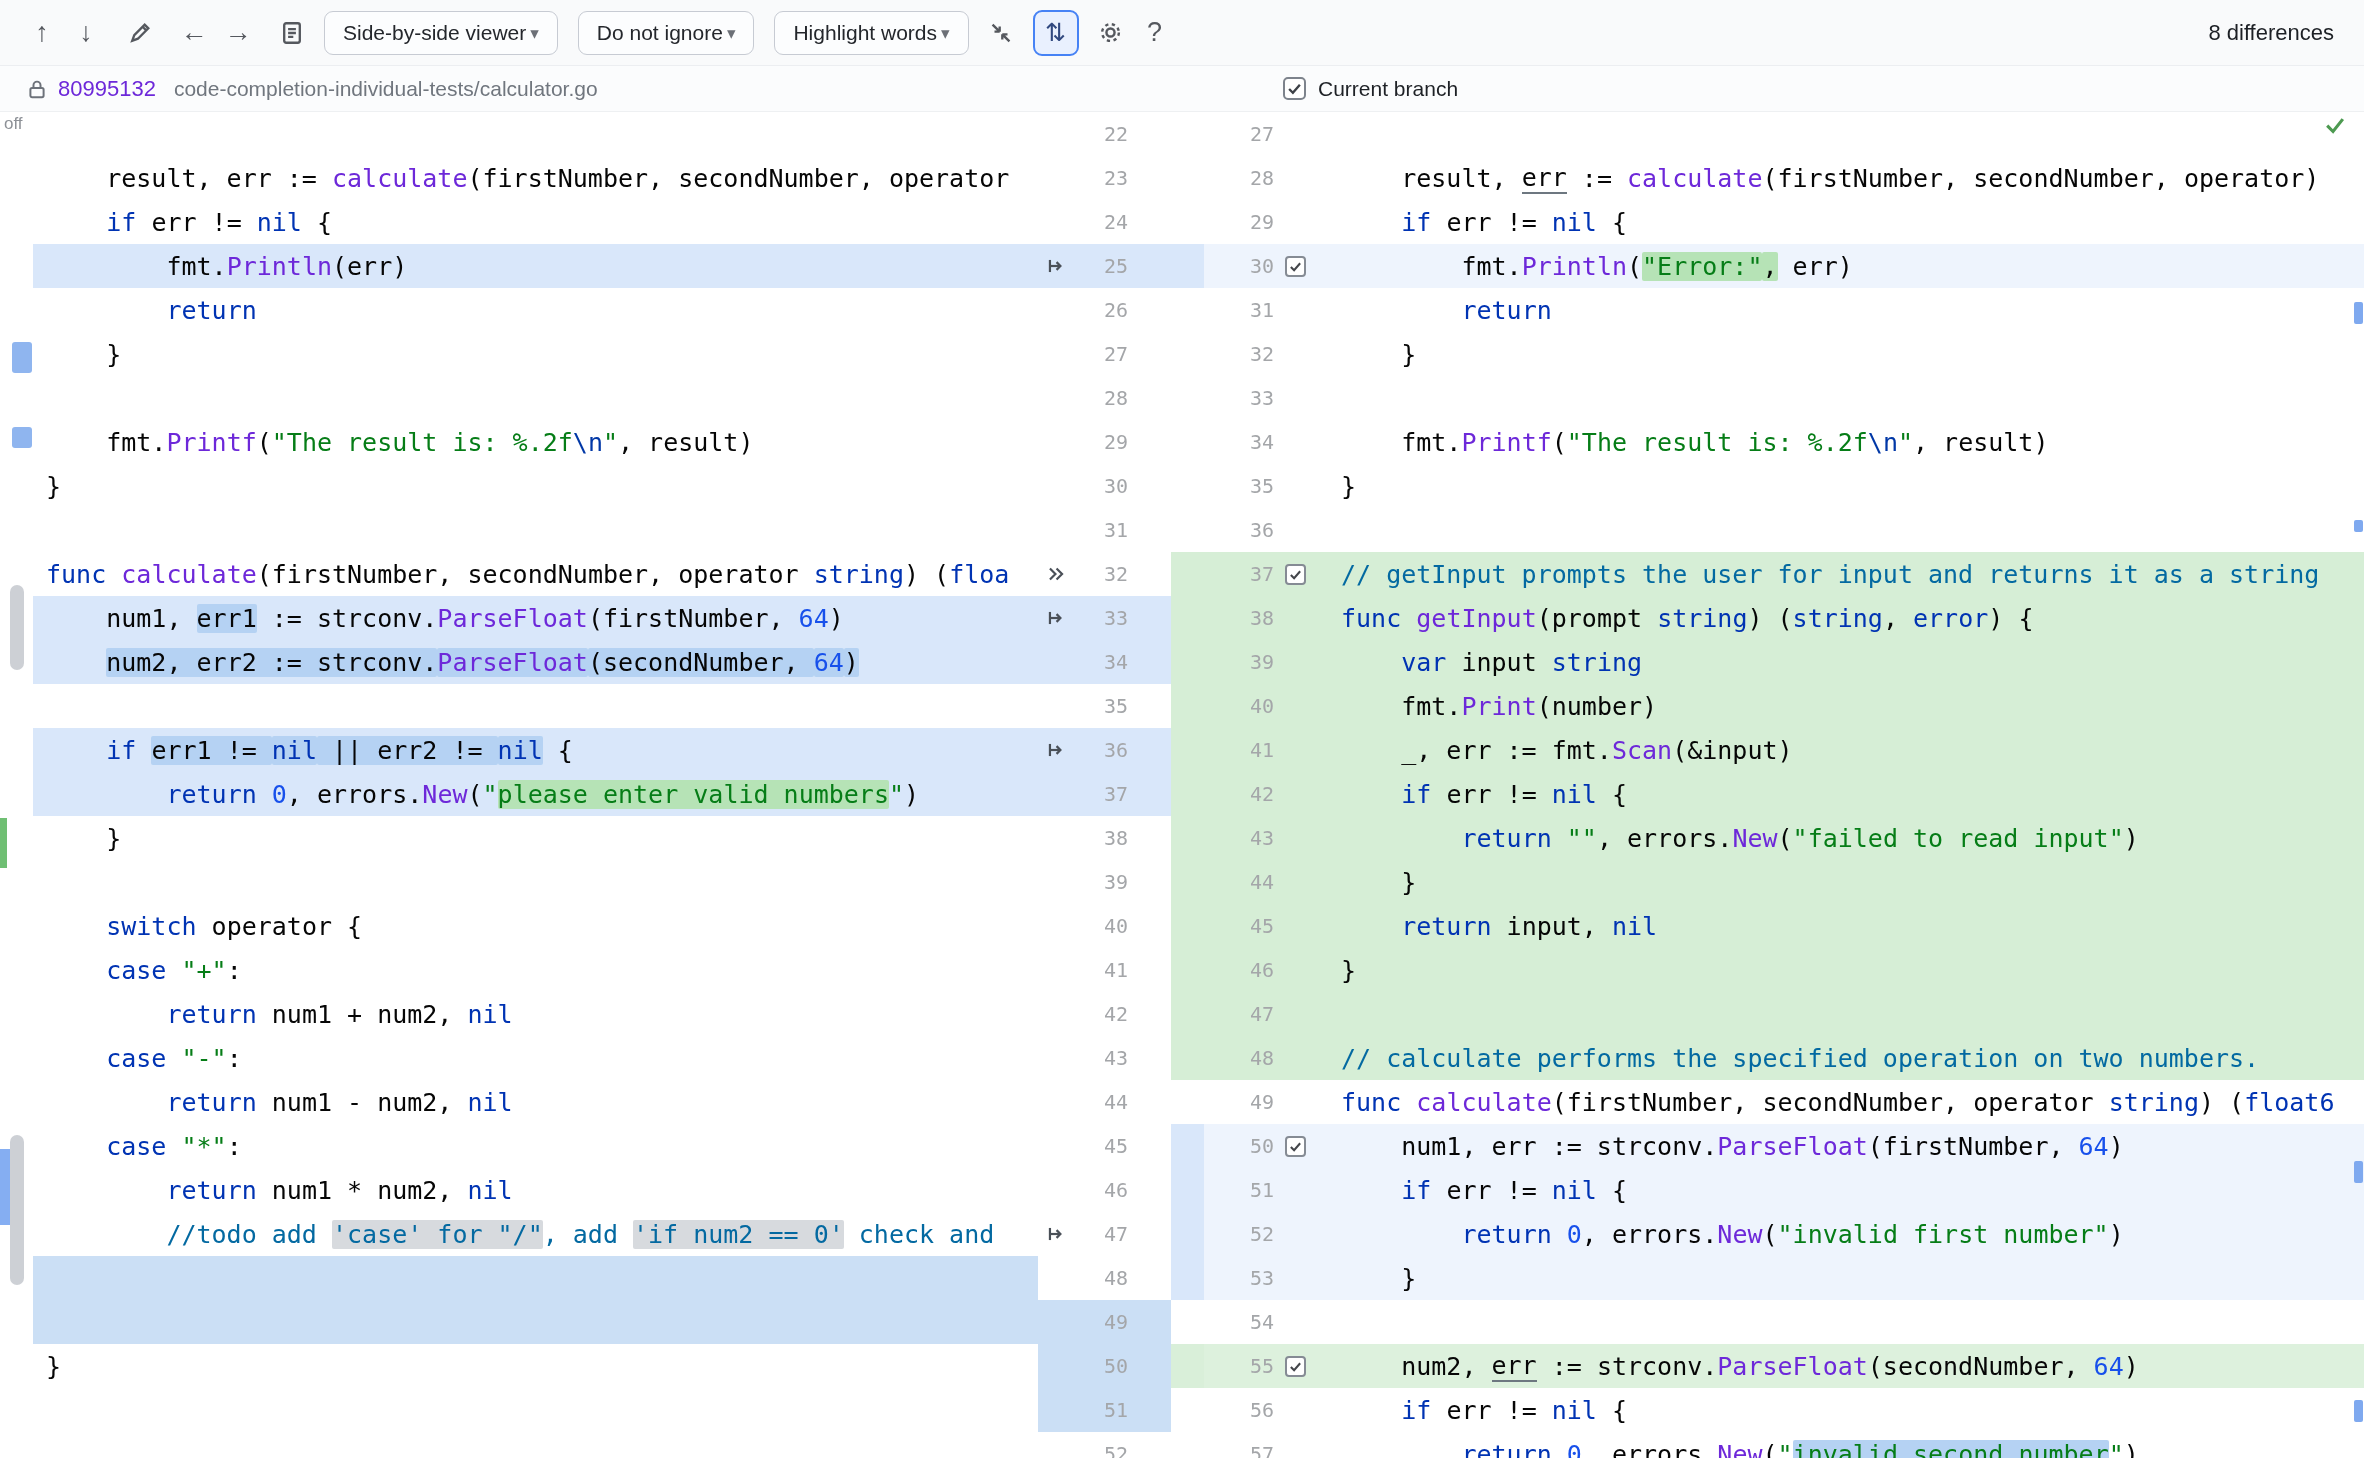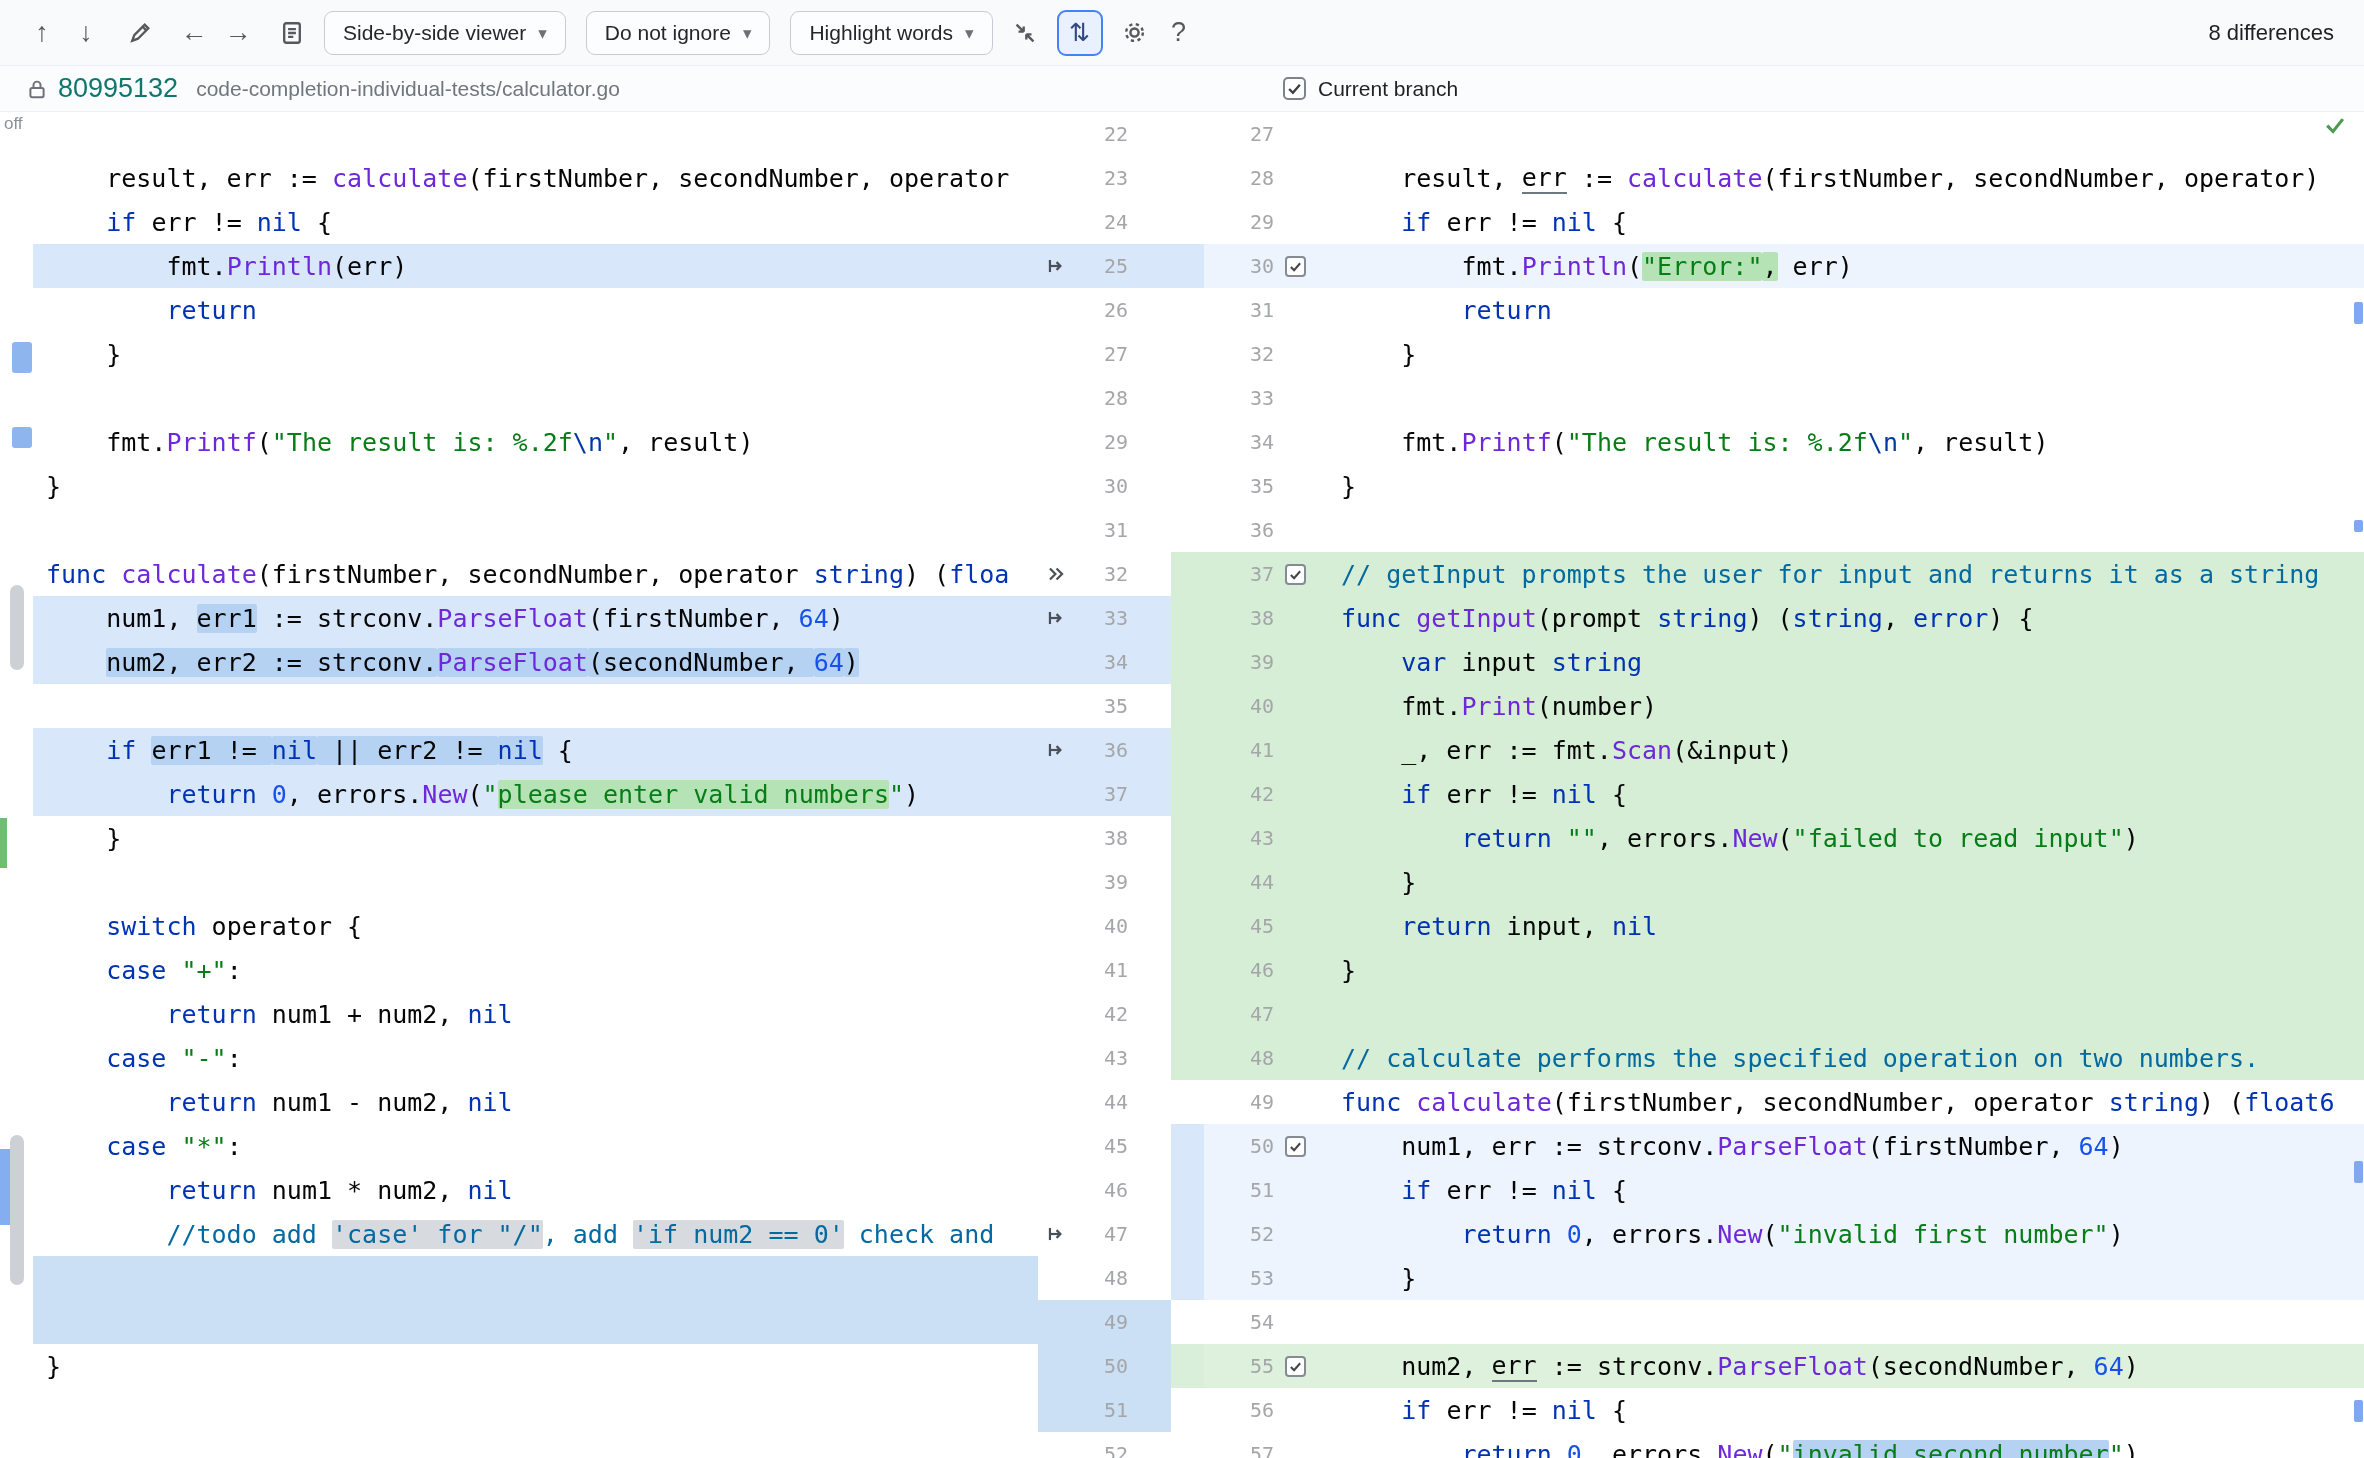--- a/index.html
+++ b/index.html
@@ -14,35 +14,35 @@
     border-bottom:1px solid #eceef1;padding-left:20px;box-sizing:border-box;
   }
   .tb-icon{
     width:44px;height:44px;display:flex;align-items:center;justify-content:center;
     font-size:27px;color:#55585e;border-radius:8px;cursor:default;flex:0 0 auto;
   }
   .tb-icon svg{display:block}
   .tb-sep{width:10px;flex:0 0 auto}
   .dd{
     height:44px;border:1px solid #c7cbd3;border-radius:9px;background:#fcfdfe;
-    display:flex;align-items:center;gap:12px;padding:0 18px;margin:0 10px;
+    display:flex;align-items:center;gap:4px;padding:0 18px;margin:0 10px;
     font-family:"Liberation Sans",sans-serif;font-size:21px;color:#24272c;flex:0 0 auto;
   }
   .dd .caret{font-size:17px;color:#6c7077;transform:translateY(1px)}
   .tb-active{
     border:2.5px solid #4682f5;background:#e9f0fe;border-radius:9px;
     width:42px;height:42px;color:#30487f;font-size:25px;
   }
   .diff-count{margin-left:auto;margin-right:30px;font-size:22px;color:#1d2025}
   
   .fileheader{
     position:relative;height:46px;display:flex;align-items:center;background:#fbfcfd;
     padding-left:26px;border-bottom:1px solid #eef0f2;box-sizing:border-box;
   }
-  .rev{font-size:27px;color:#0f766e;margin-left:10px}
+  .rev{font-size:22px;color:#6d28d9;margin-left:10px}
   .fpath{font-size:21px;color:#70767e;margin-left:18px}
   .curver{position:absolute;left:1283px;top:0;height:100%;display:flex;align-items:center;gap:12px}
   .cv-label{font-size:21px;color:#1e2126}
   .cbx{
     width:23px;height:23px;border:2px solid #7d838c;border-radius:5px;background:#fff;
     display:flex;align-items:center;justify-content:center;box-sizing:border-box;
   }
   
   .editor{position:relative;display:flex;height:1346px;overflow:hidden;background:#fff}
   .strip{position:relative;width:33px;flex:0 0 auto;background:#fff}

